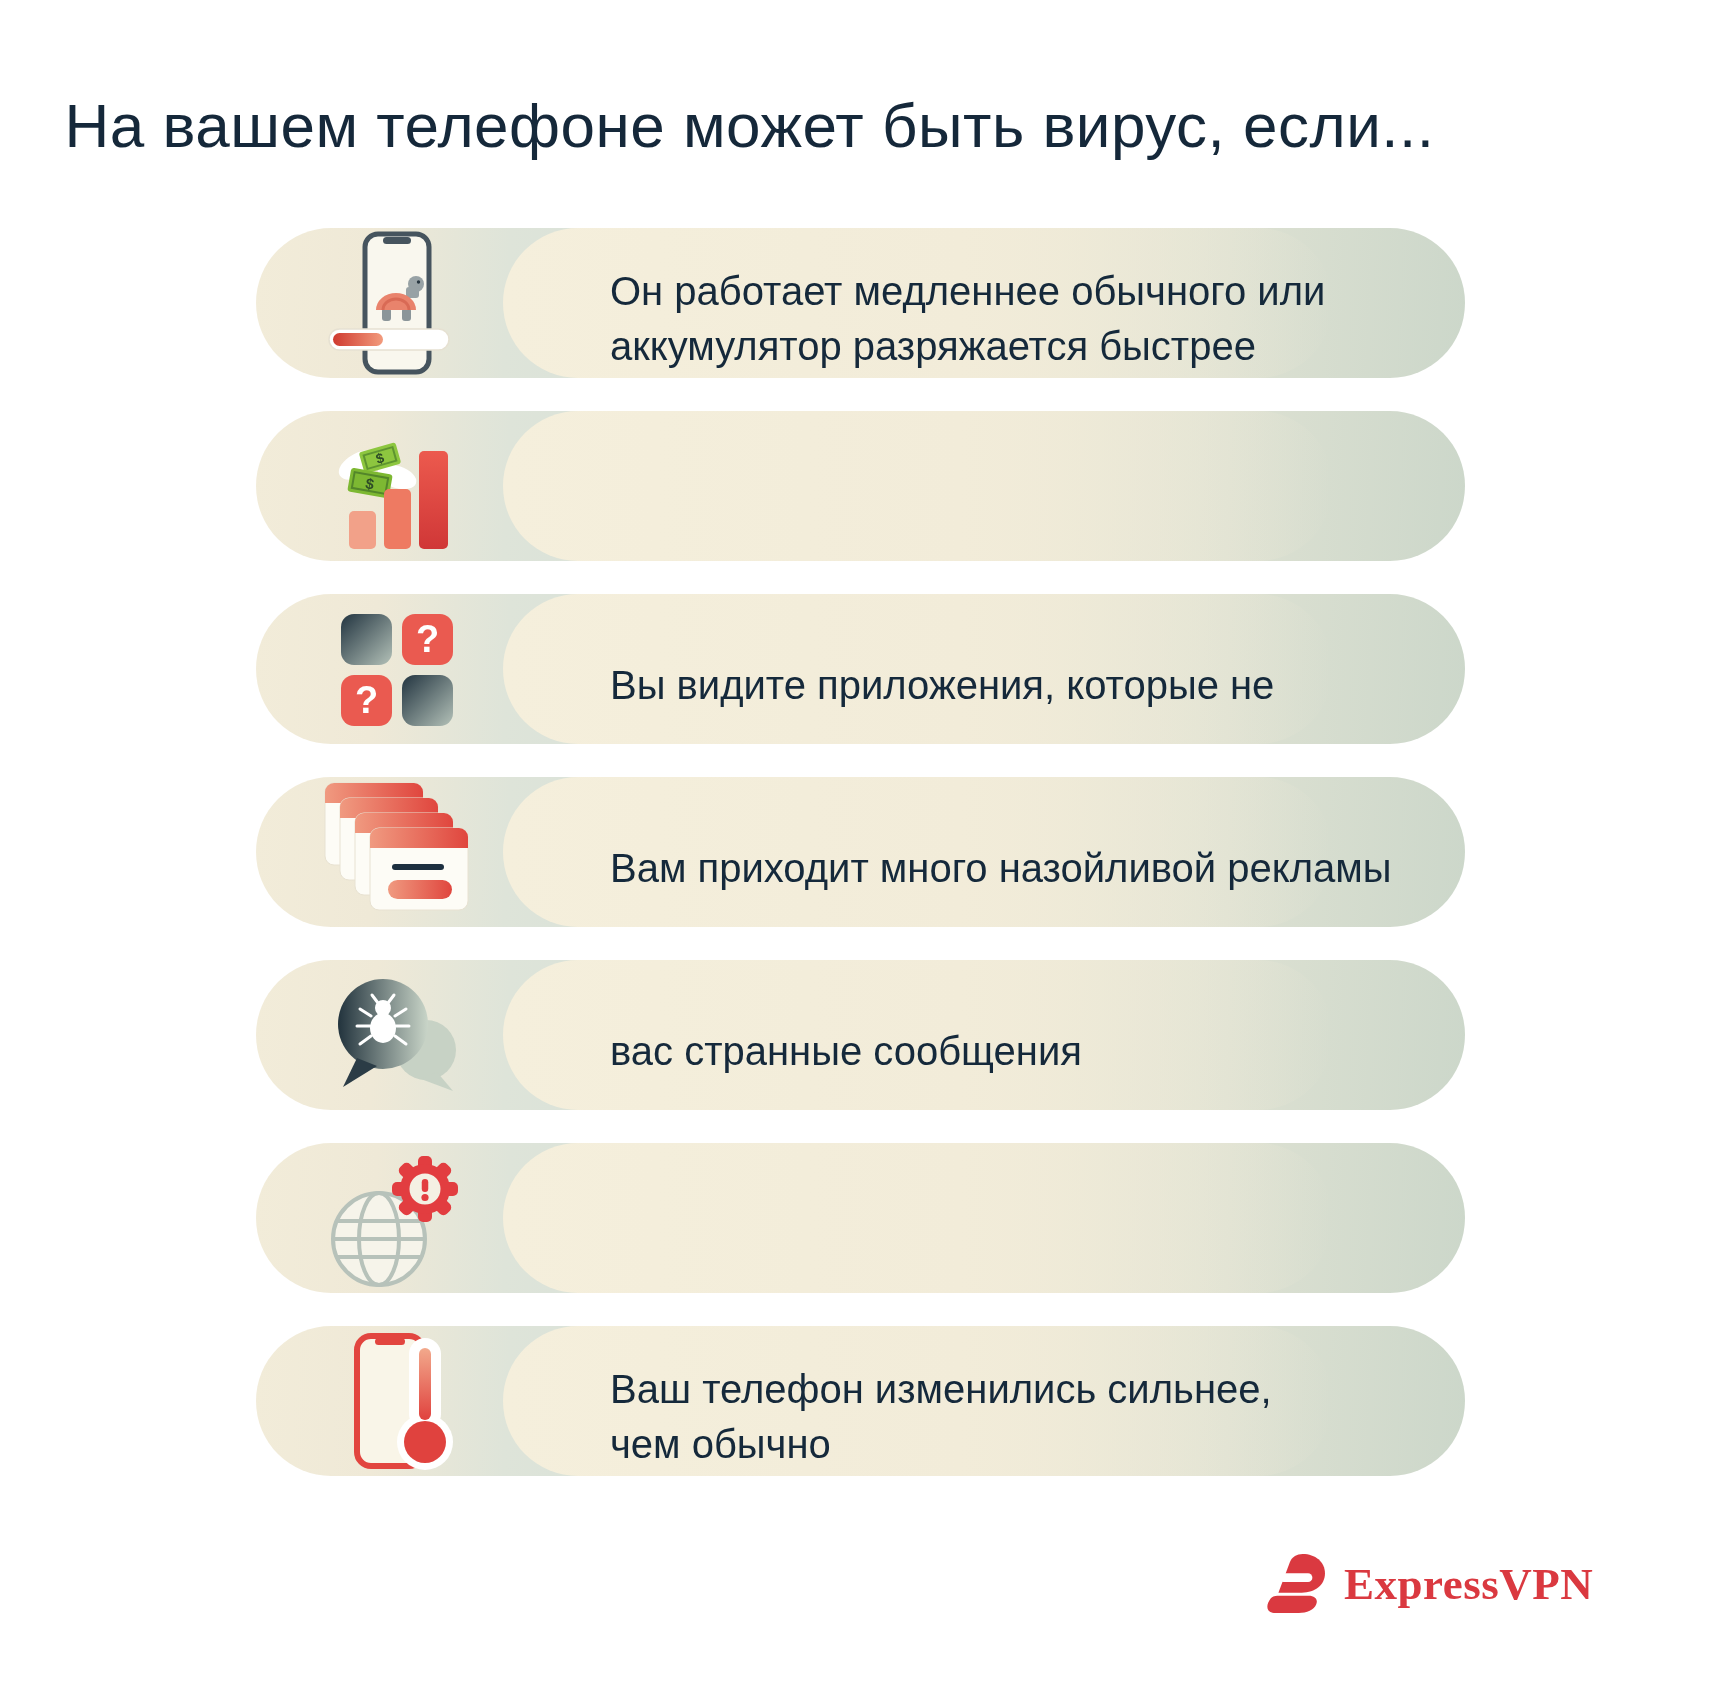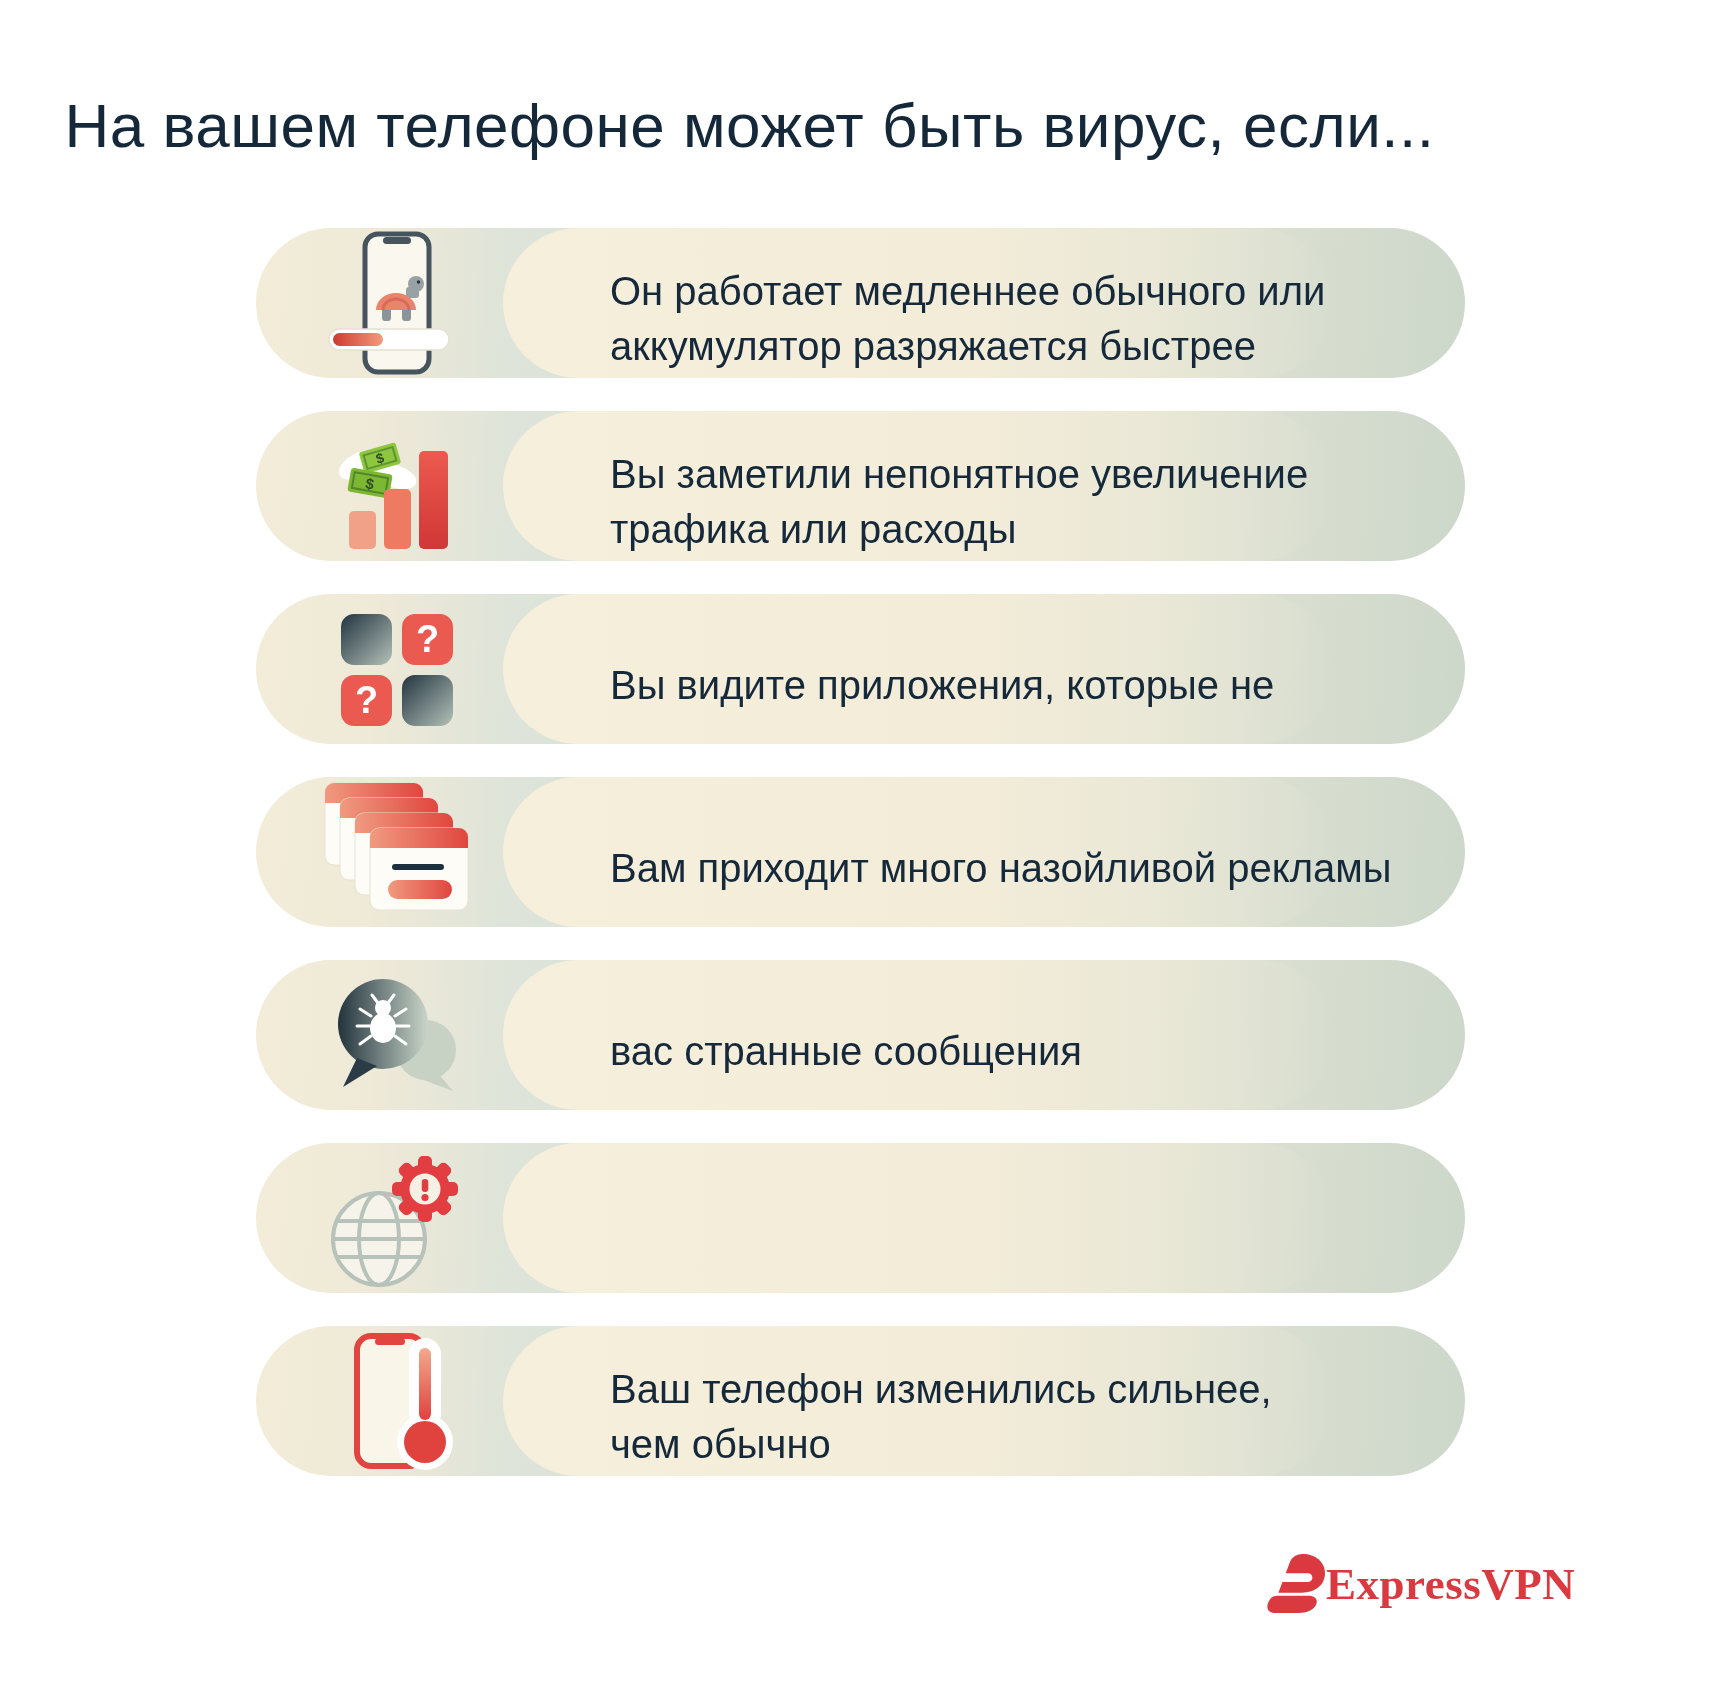--- a/index.html
+++ b/index.html
@@ -25,21 +25,21 @@
     position:absolute;left:65px;top:0;width:150px;height:150px;
     display:flex;align-items:center;justify-content:center;
   }
   .row-text{
     position:absolute;left:354px;top:0;height:182px;
     display:flex;flex-direction:column;justify-content:center;
     font-size:40px;line-height:55px;font-weight:500;color:#15293b;white-space:nowrap;
   }
   .logo{
     position:absolute;left:1258px;top:1550px;height:68px;
-    display:flex;align-items:center;
+    display:flex;align-items:center;gap:18px;
   }
   .logo-word{
     font-family:"Liberation Serif", serif;font-weight:700;font-size:45px;color:#da3940;
     letter-spacing:0.5px;
   }
   svg{display:block;}
 </style>
 </head>
 <body>
 
@@ -93,24 +93,20 @@
       </g>
       <g transform="rotate(10 49 72)">
         <rect x="28" y="60" width="42" height="24" rx="3" fill="#7db832"></rect>
         <rect x="32" y="64" width="34" height="16" fill="none" stroke="#53862a" stroke-width="2"></rect>
         <text x="49" y="78" text-anchor="middle" font-family="Liberation Sans, sans-serif" font-size="15" font-weight="700" fill="#2d4b27">$</text>
       </g>
       <rect x="28" y="100" width="27" height="38" rx="5" fill="#f2a189"></rect>
       <rect x="63" y="78" width="27" height="60" rx="5" fill="#ee7a62"></rect>
       <rect x="98" y="40" width="29" height="98" rx="5" fill="url(#bar3g)"></rect>
     </svg>
-  </div>
-  <div class="row-text">
-    <div>Вы заметили непонятное увеличение</div>
-    <div>трафика или расходы</div>
   </div>
 </div>
 
 <div class="row" style="top:594px">
   <div class="inner-pill"></div>
   <div class="icon-box">
     <svg width="150" height="150" viewBox="0 0 150 150">
       <defs>
         <linearGradient id="sqg" x1="0" y1="0" x2="1" y2="1">
           <stop offset="0" stop-color="#223440"></stop>

